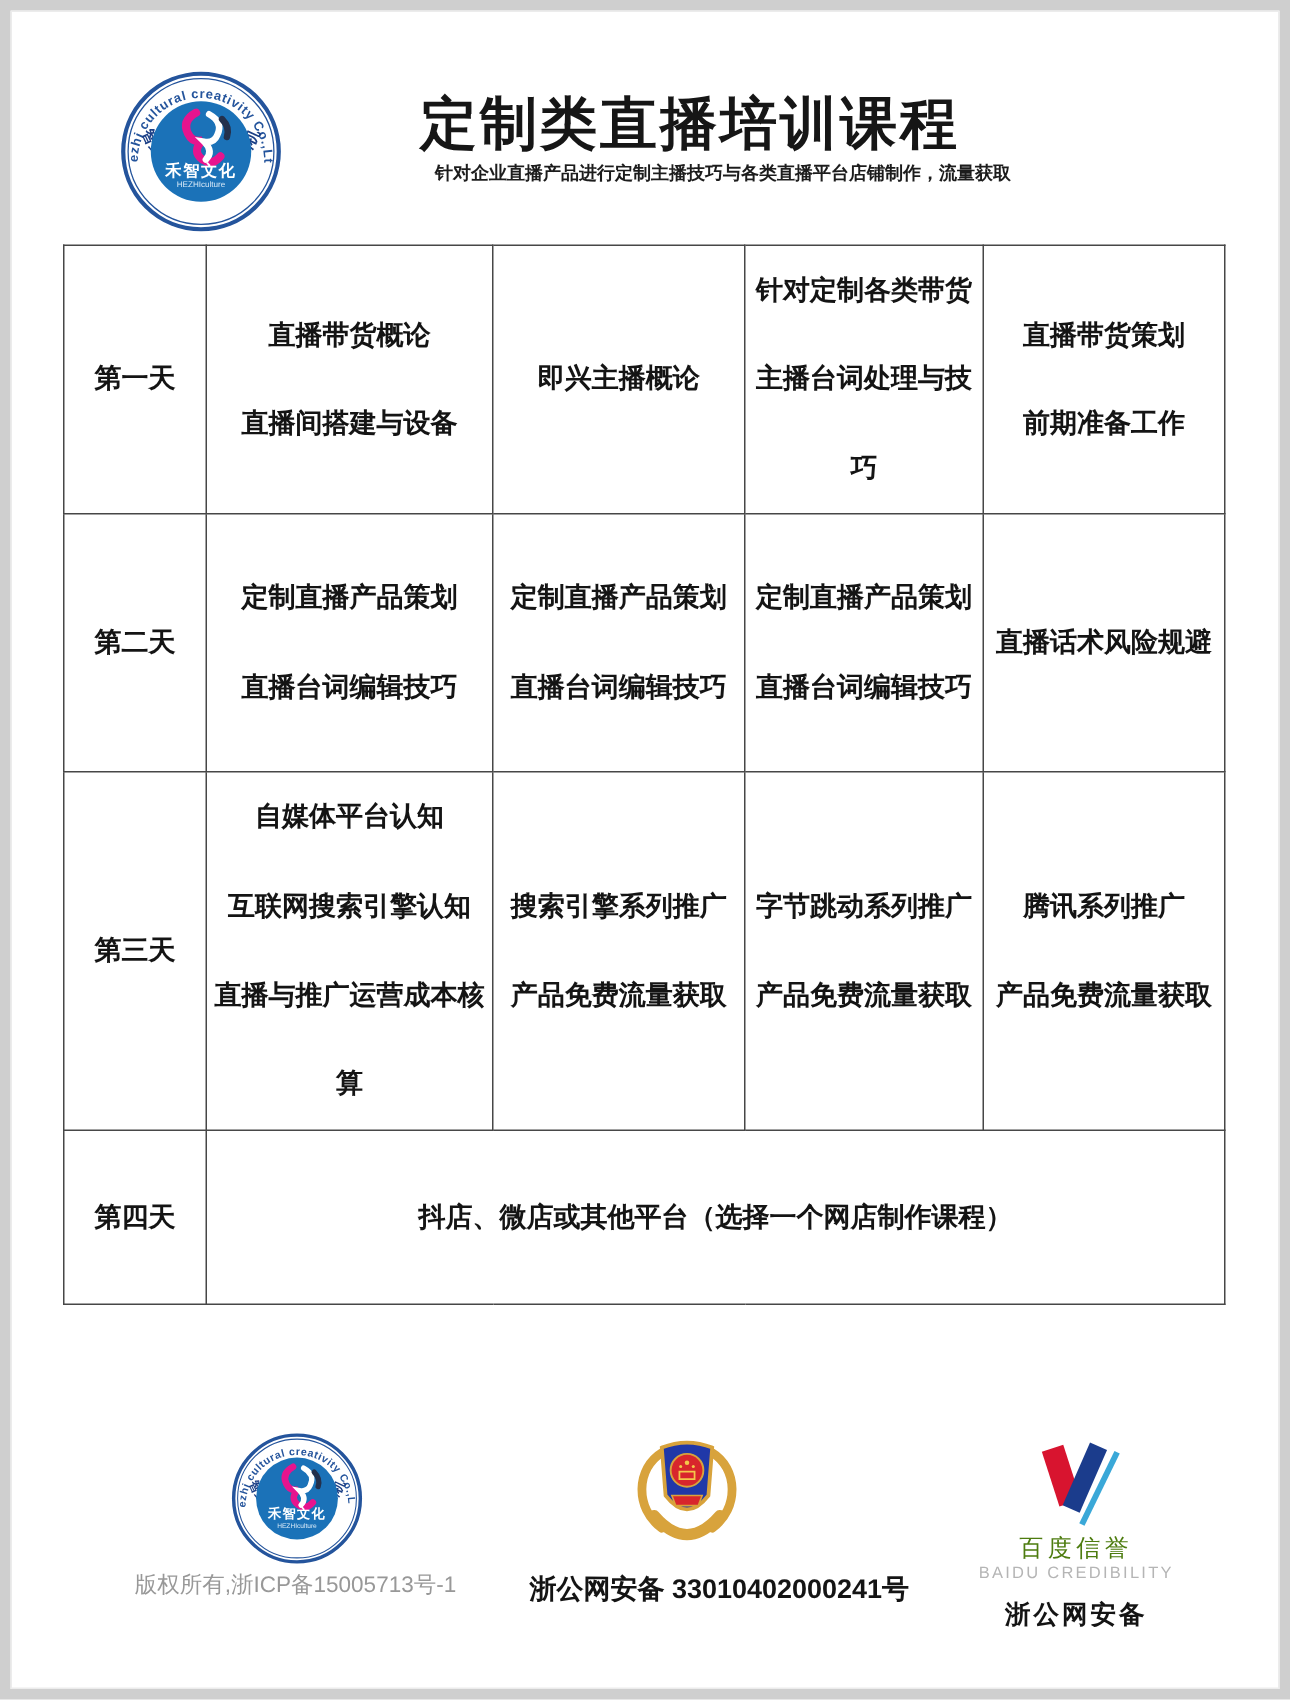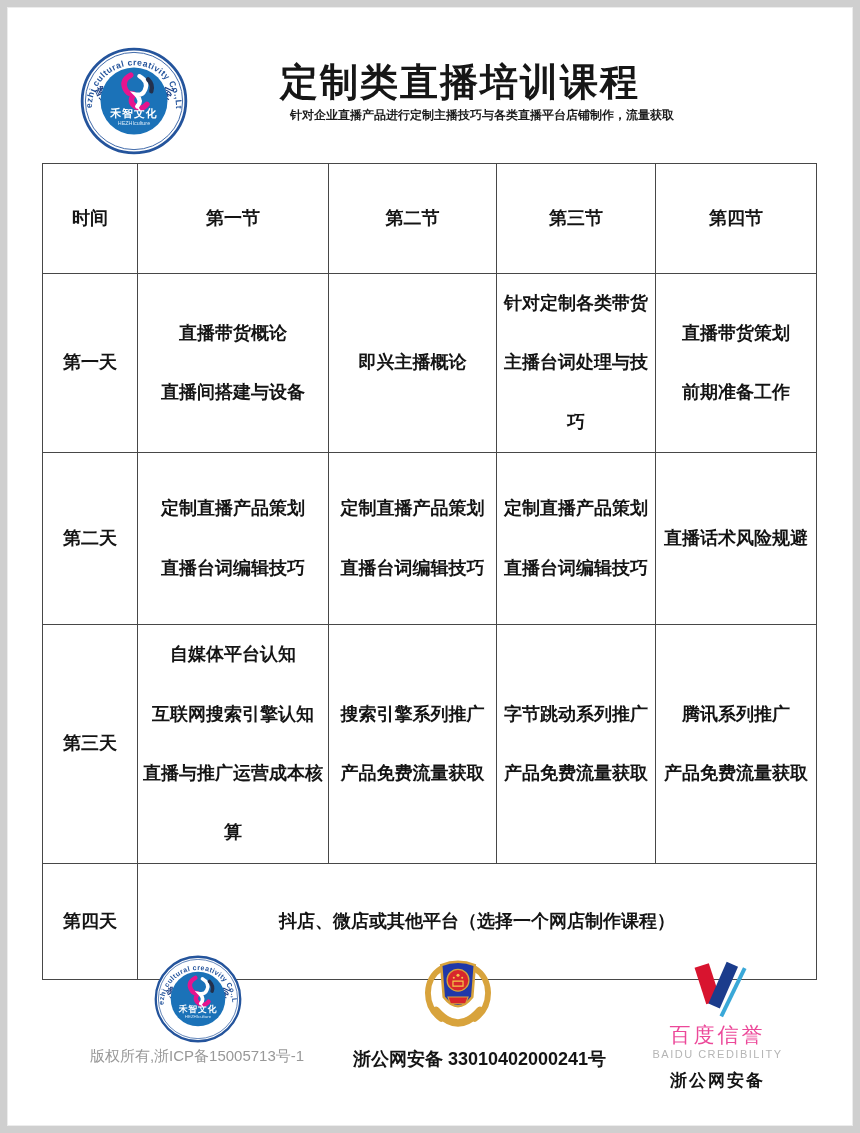--- a/index.html
+++ b/index.html
@@ -30,21 +30,21 @@
 
   
   .footer-logo{position:absolute;left:147px;top:948px;width:88px;height:88px;}
   .copyright{position:absolute;left:55px;top:1040px;width:270px;text-align:center;
     font-size:15px;color:#989898;}
   .police-badge{position:absolute;left:409px;top:948px;width:84px;height:84px;}
   .police-text{position:absolute;left:330px;top:1040px;width:285px;text-align:center;
     font-size:18px;font-weight:bold;color:#141414;}
   .baidu-block{position:absolute;left:628px;top:952px;width:165px;text-align:center;}
   .baidu-v{width:66px;height:60px;display:inline-block;}
-  .baidu-name{font-size:21px;color:#ec4899;letter-spacing:3px;line-height:1.15;}
+  .baidu-name{font-size:16px;color:#4d7c0f;letter-spacing:3px;line-height:1.15;}
   .baidu-sub{font-size:11px;color:#b5b5b5;letter-spacing:1.5px;line-height:1.3;}
   .baidu-cert{margin-top:8px;font-size:17px;font-weight:bold;color:#141414;letter-spacing:2px;}
 
   .arc-text{font-size:8px;fill:#24549c;font-weight:bold;letter-spacing:.5px;}
   .arc-text-cn{font-size:9.5px;fill:#1b3f86;font-weight:bold;}
   .inner-name{font-size:10px;fill:#ffffff;font-weight:bold;letter-spacing:1px;}
   .inner-sub{font-size:5px;fill:#d8e9f7;}
 </style>
 </head>
 <body>
@@ -75,27 +75,20 @@
     <div class="course-table-wrap">
       <table class="course">
         <colgroup>
           <col style="width:95px">
             <col style="width:191px">
             <col style="width:168px">
             <col style="width:159px">
             <col style="width:161px">
         </colgroup>
         <tbody>
-          <tr class="r-head">
-            <th>时间</th>
-            <th>第一节</th>
-            <th>第二节</th>
-            <th>第三节</th>
-            <th>第四节</th>
-          </tr>
           <tr class="r1">
             <td class="day-cell">第一天</td>
             <td>直播带货概论
 直播间搭建与设备</td>
             <td>即兴主播概论</td>
             <td>针对定制各类带货
 主播台词处理与技巧</td>
             <td>直播带货策划
 前期准备工作</td>
           </tr>

